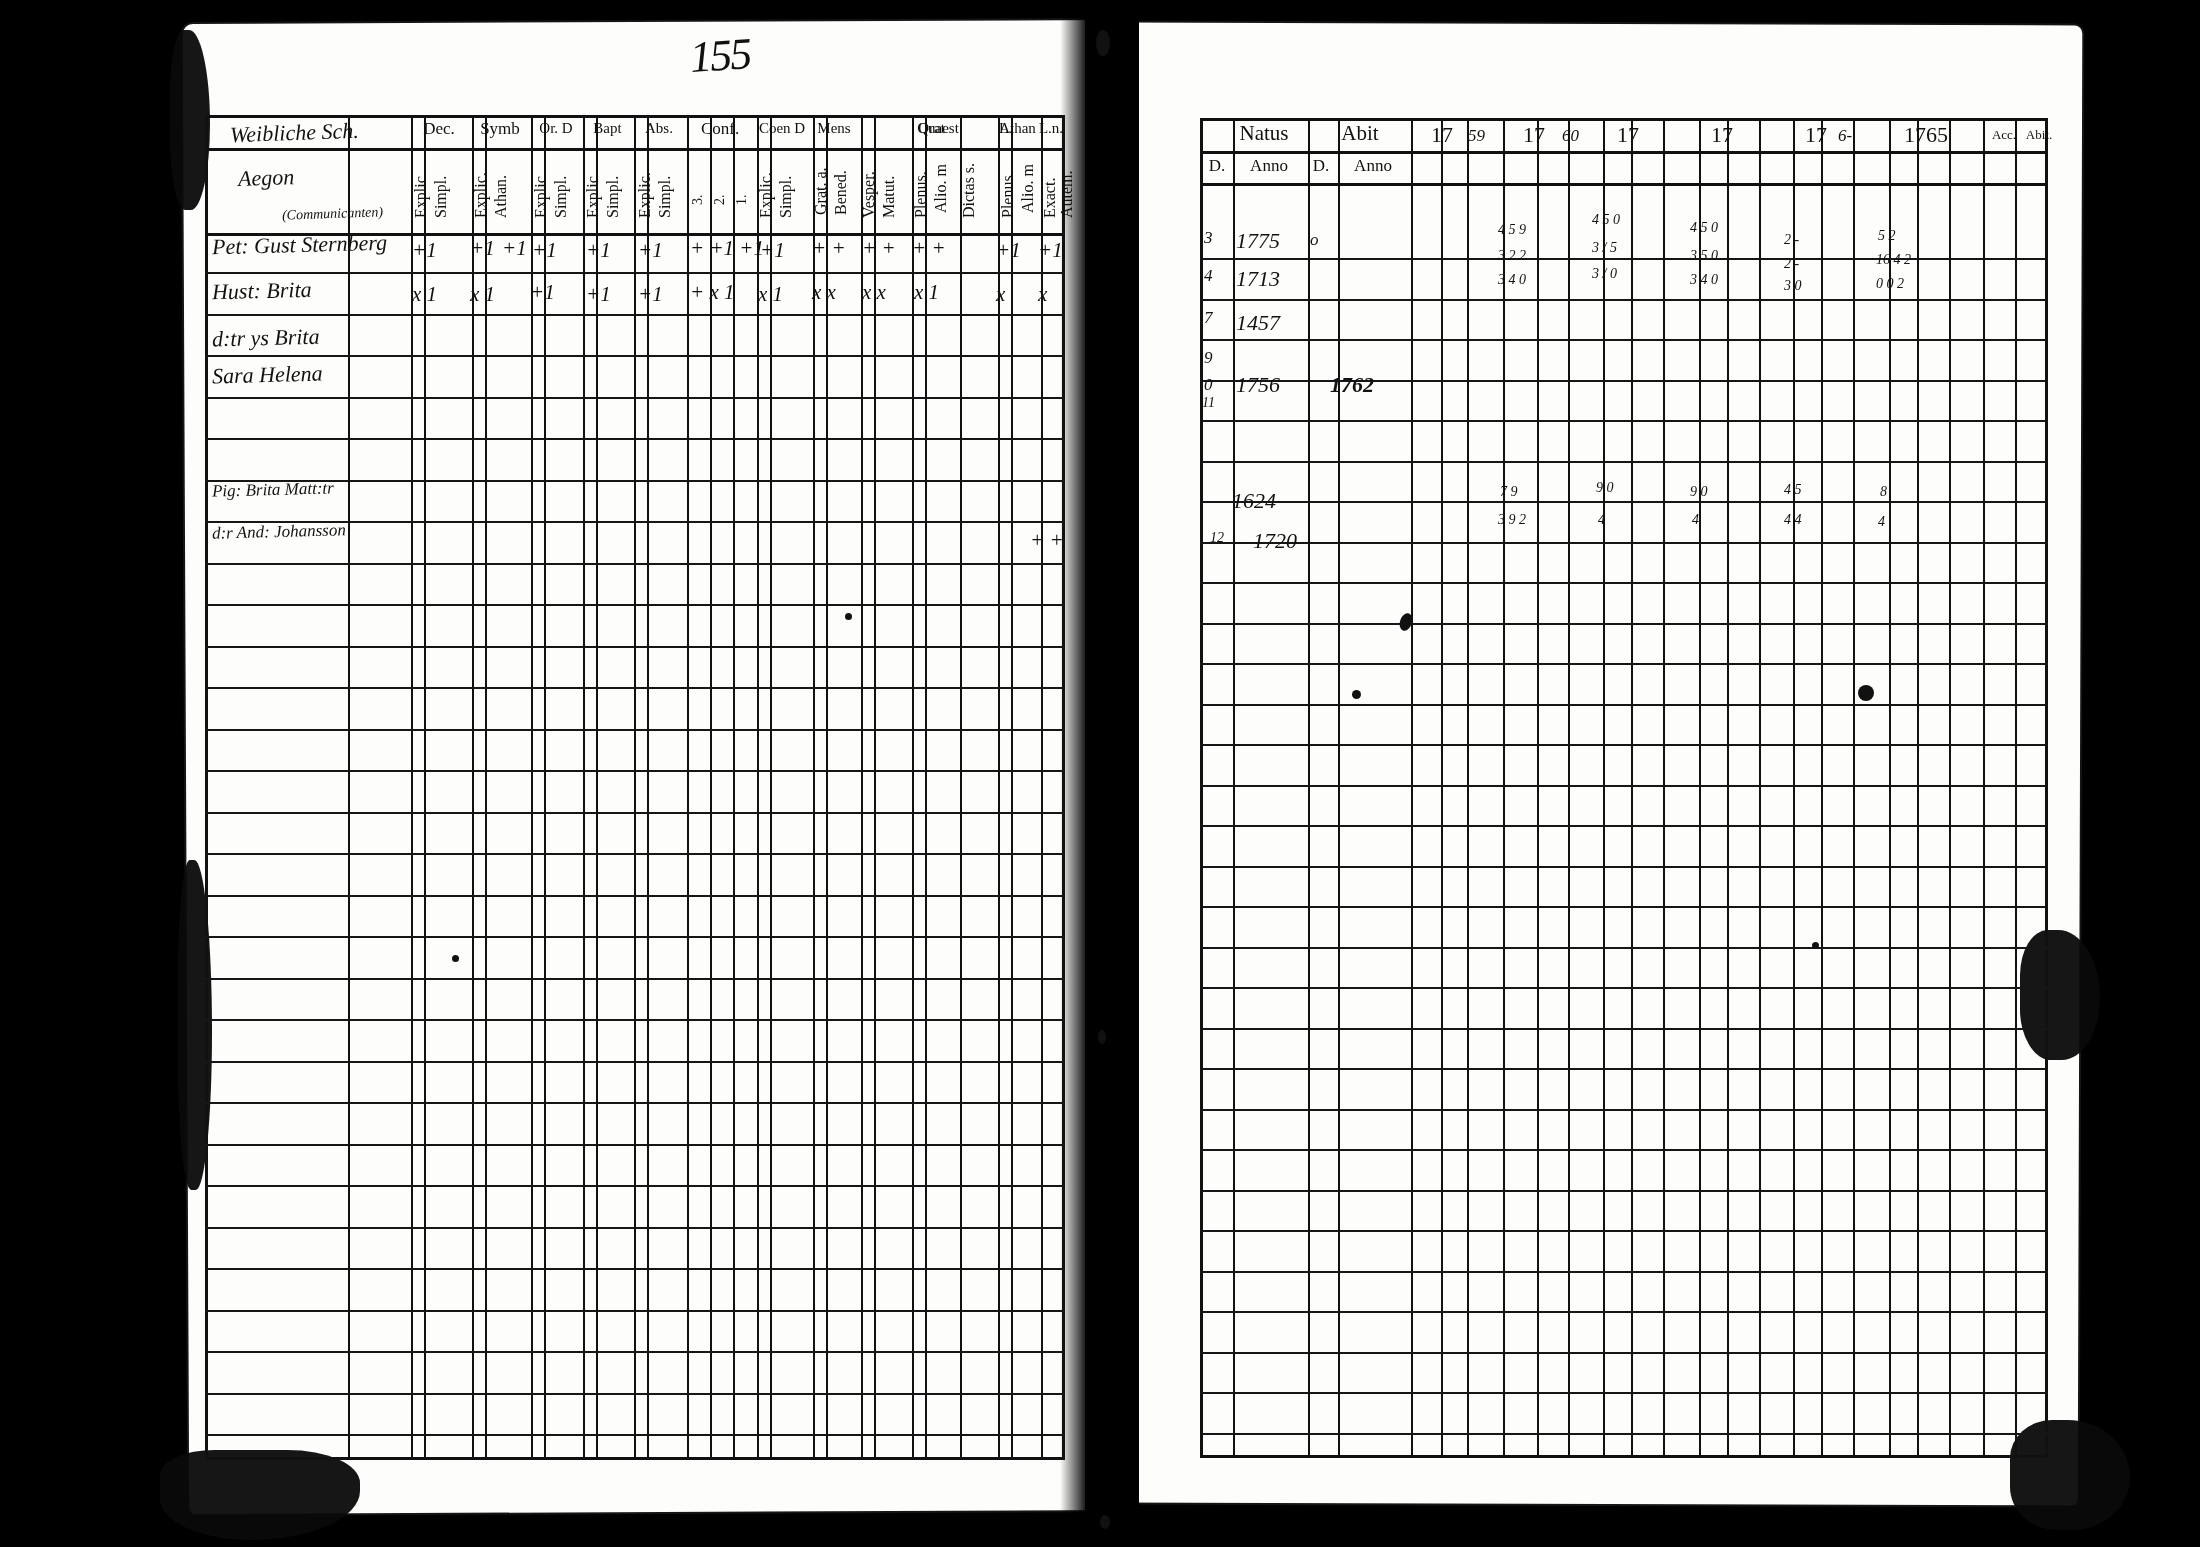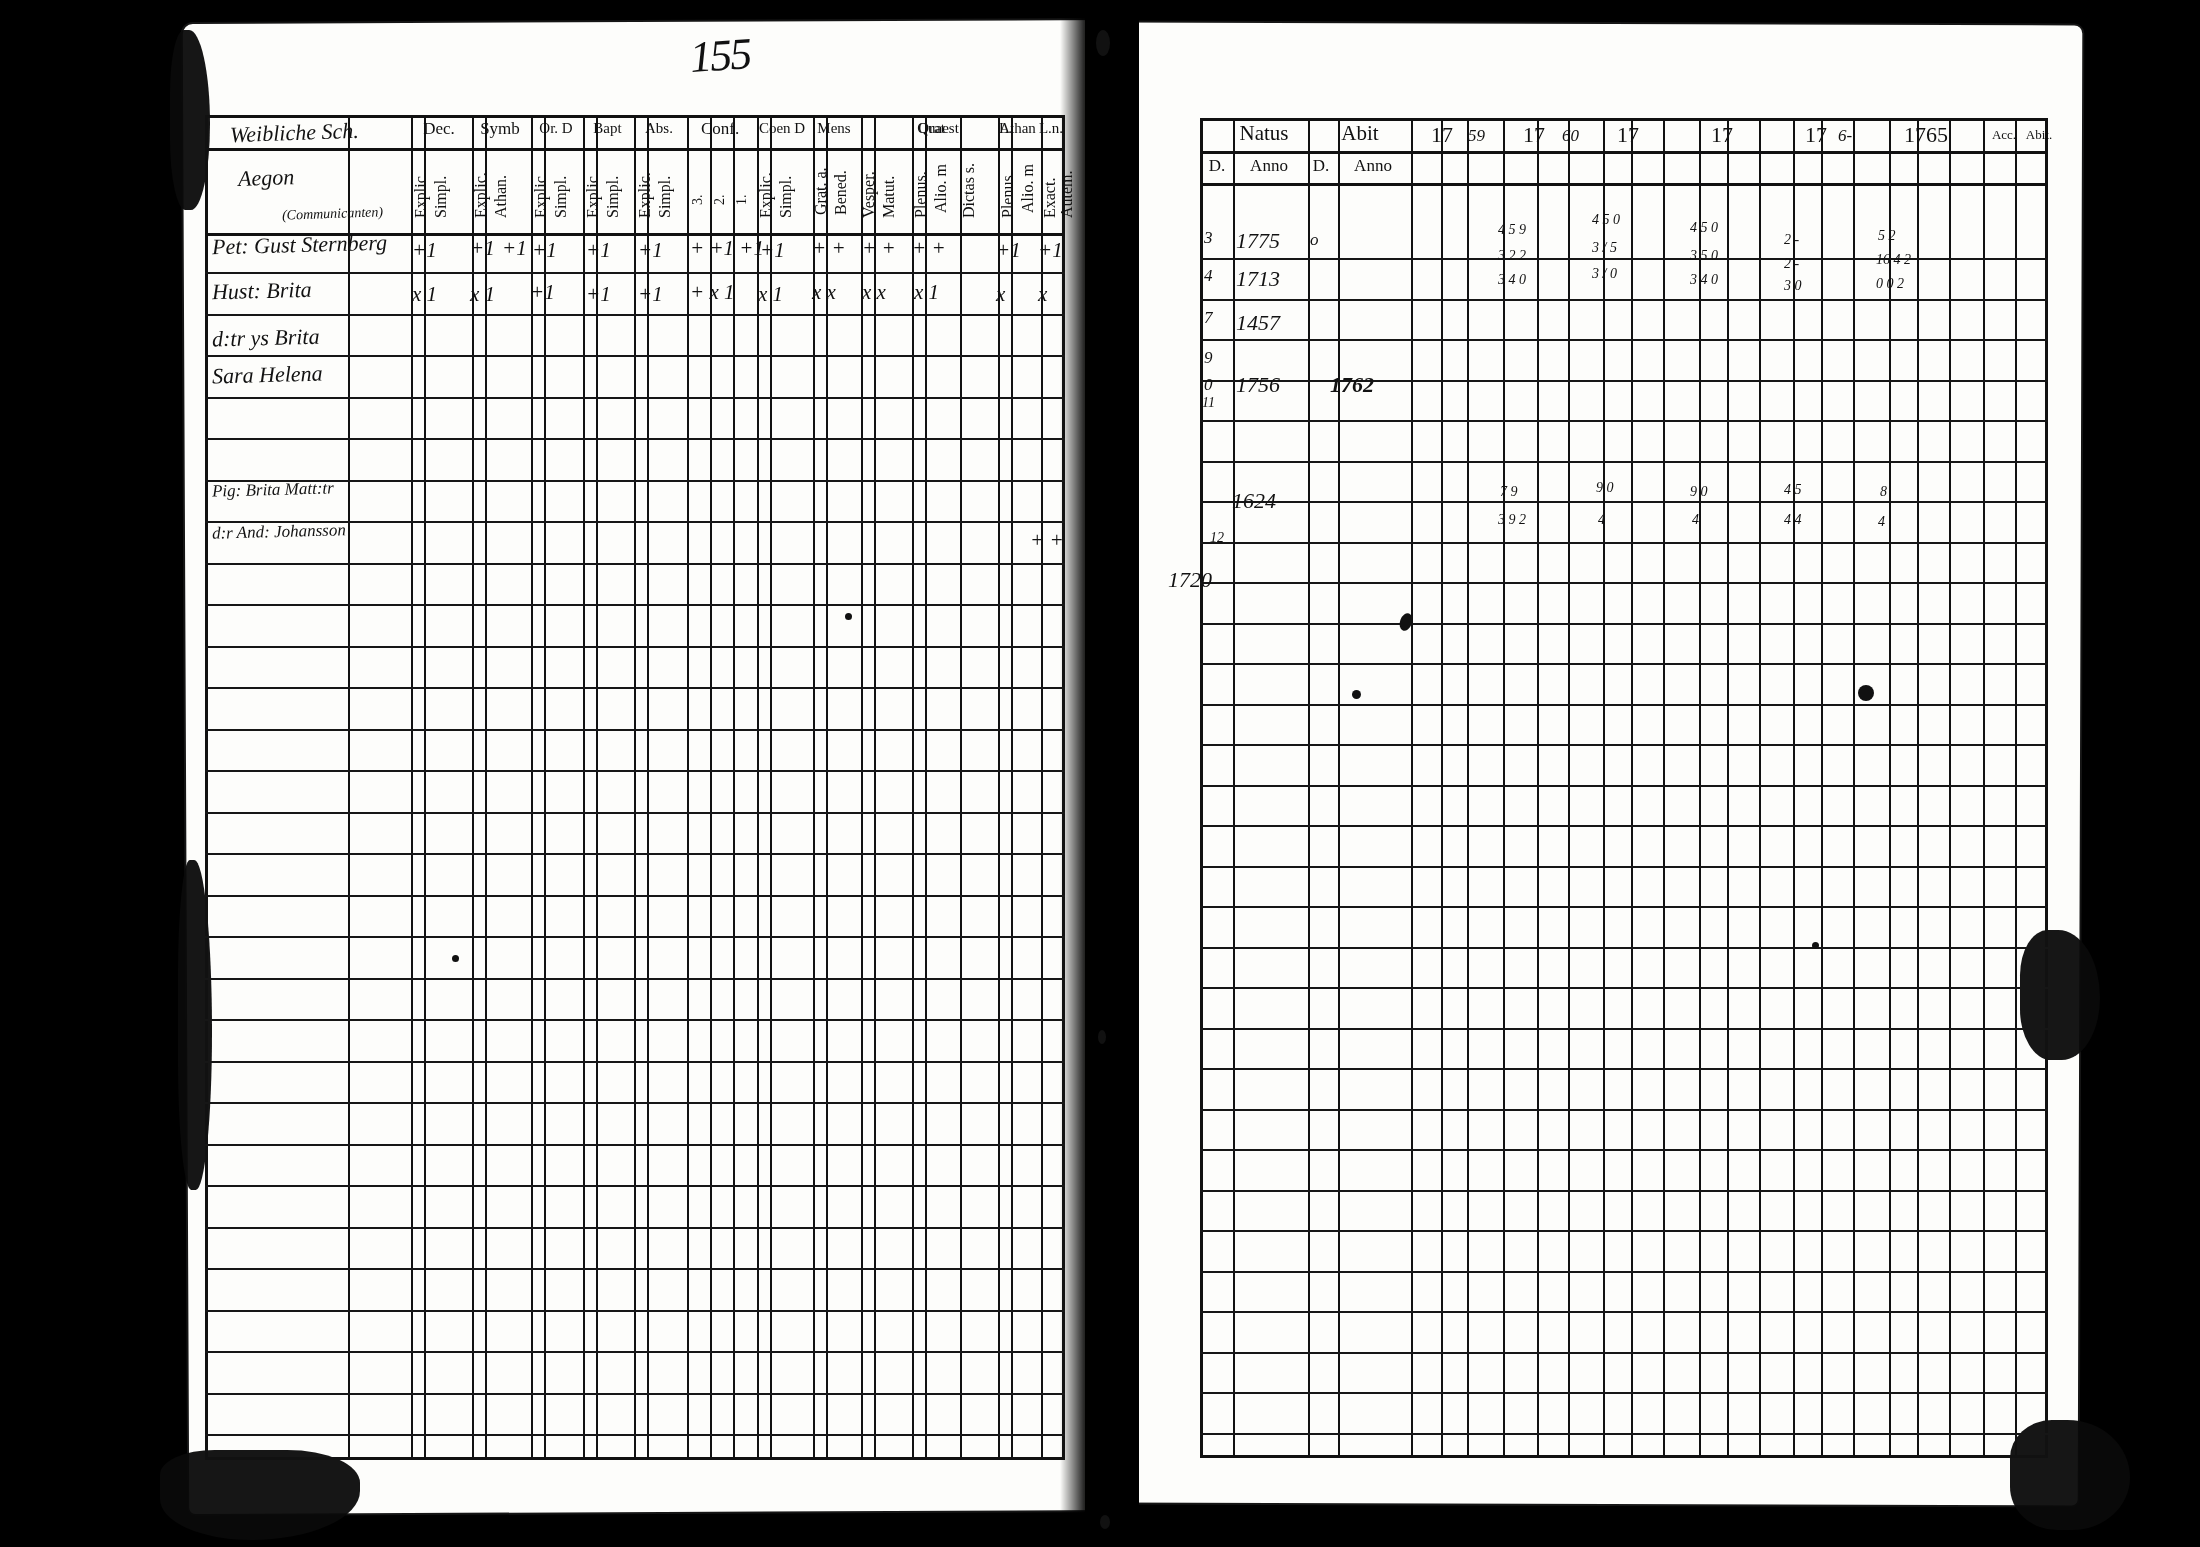--- a/index.html
+++ b/index.html
@@ -411,21 +411,21 @@
   <div class="hand s" style="left:1204px; top:348px;">9</div>
 
   <div class="hand s" style="left:1204px; top:375px;">0</div>
   <div class="hand n" style="left:1236px; top:372px;">1756</div>
   <div class="hand n" style="left:1330px; top:372px;font-weight:bold;">1762</div>
 
   <div class="hand xs" style="left:1202px; top:395px;">11</div>
 
   <div class="hand n" style="left:1232px; top:488px;">1624</div>
   <div class="hand xs" style="left:1210px; top:530px;">12</div>
-  <div class="hand n" style="left:1168px; top:528px;margin-top:39px;">1720</div>
+  <div class="hand n" style="left:1253px; top:528px;">1720</div>
 
   <div class="hand xs" style="left:1498px; top:222px;">4 5 9</div>
   <div class="hand xs" style="left:1498px; top:248px;">3 2 2</div>
   <div class="hand xs" style="left:1498px; top:272px;">3 4 0</div>
 
   <div class="hand xs" style="left:1592px; top:212px;">4 5 0</div>
   <div class="hand xs" style="left:1592px; top:240px;">3 / 5</div>
   <div class="hand xs" style="left:1592px; top:266px;">3 / 0</div>
 
   <div class="hand xs" style="left:1690px; top:220px;">4 5 0</div>

